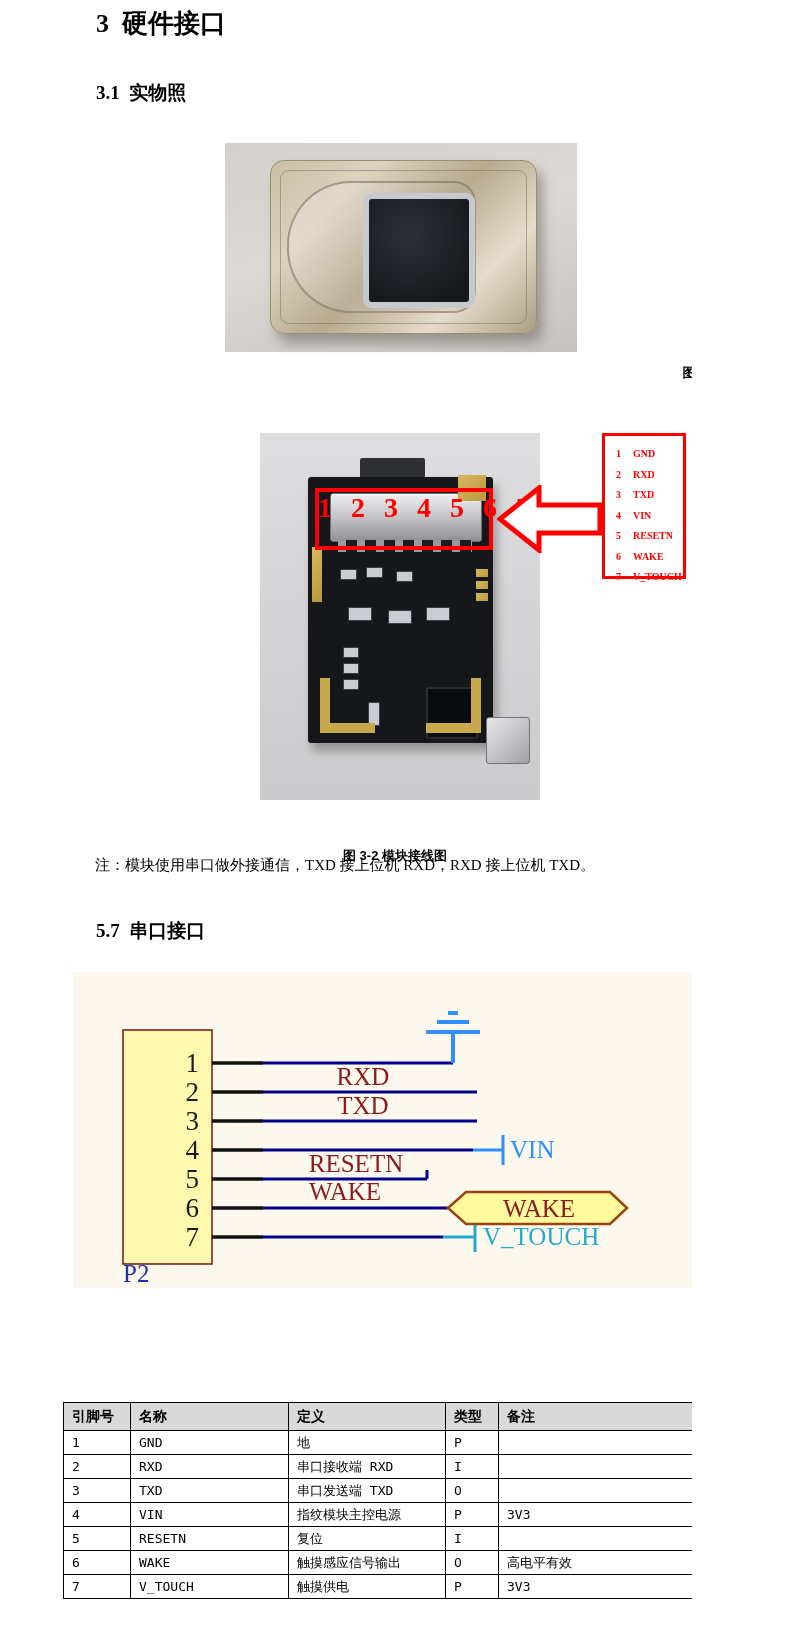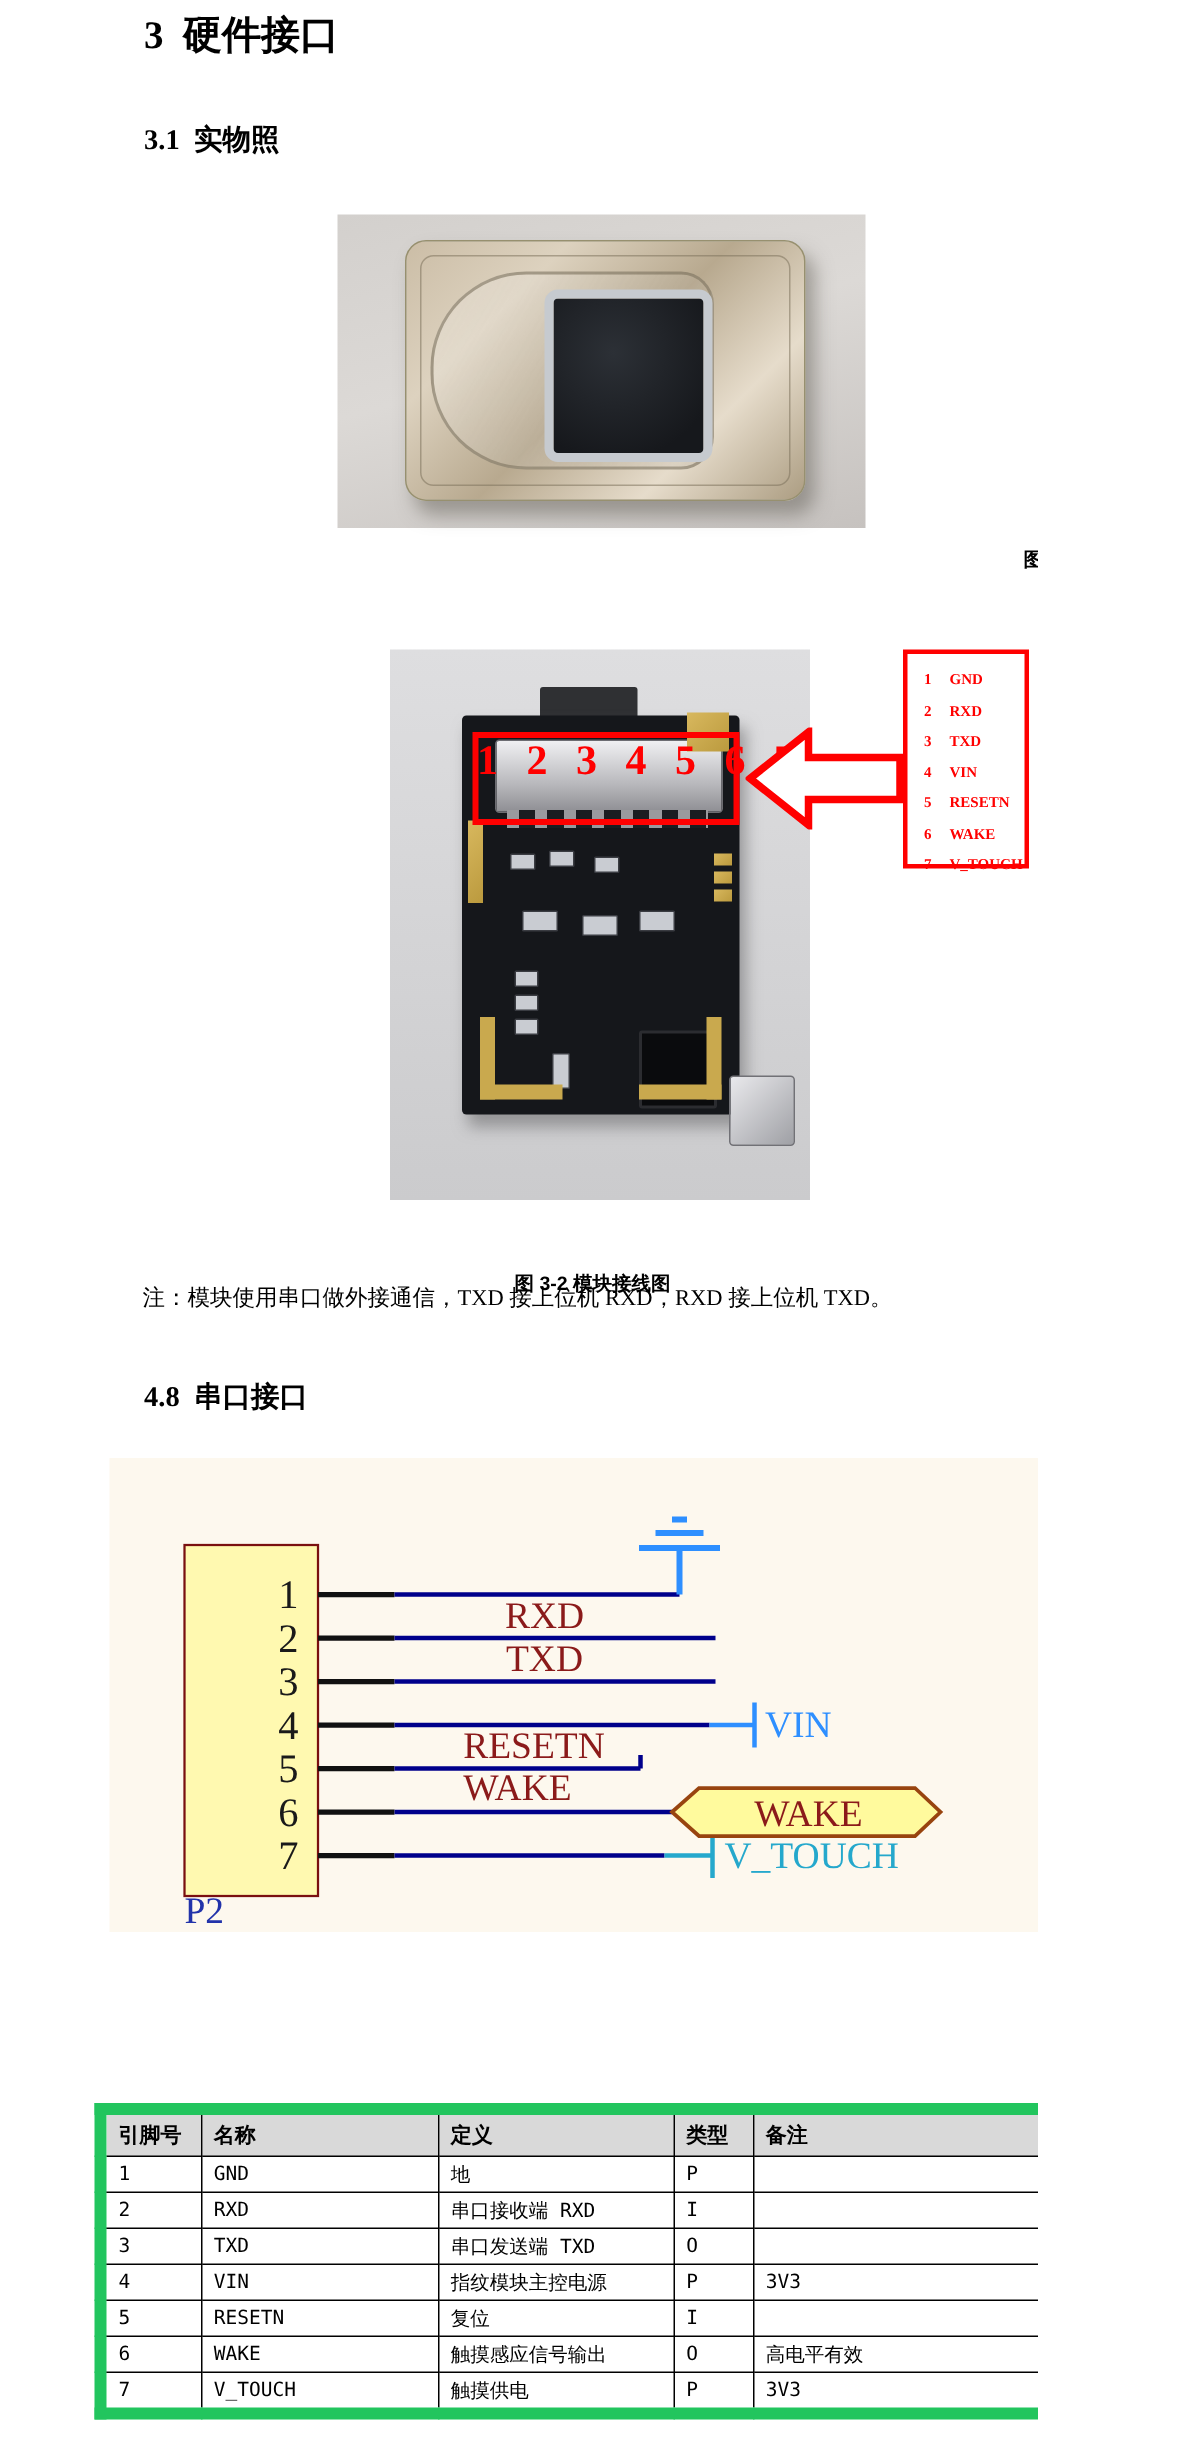--- a/index.html
+++ b/index.html
@@ -73,21 +73,21 @@
   svg text{font-family:"Liberation Serif",serif;}
 
   
   .ptable{left:63px;top:1402px;width:664px;border-collapse:collapse;table-layout:fixed;
           font-family:"DejaVu Sans Mono",monospace;font-size:13px;}
   .ptable th,.ptable td{border:1px solid #000;padding:0 0 0 8px;text-align:left;
           overflow:hidden;white-space:nowrap;}
   .ptable th{background:#d9d9d9;height:27px;font-size:14px;
           font-family:"Liberation Sans",sans-serif;font-weight:bold;}
   .ptable td{height:23px;}
-  .ptable{border:8px solid #22c55e;}
+  .ptable{border:1px solid #22c55e;}
 </style>
 </head>
 <body>
 
 <div class="page">
 
   <div class="abs h1">3  硬件接口</div>
   <div class="abs h2 h2-photo">3.1  实物照</div>
 
   <div class="abs fig1">
@@ -138,21 +138,21 @@
     <div class="callout-row"><span class="num">2</span><span>RXD</span></div>
     <div class="callout-row"><span class="num">3</span><span>TXD</span></div>
     <div class="callout-row"><span class="num">4</span><span>VIN</span></div>
     <div class="callout-row"><span class="num">5</span><span>RESETN</span></div>
     <div class="callout-row"><span class="num">6</span><span>WAKE</span></div>
     <div class="callout-row"><span class="num">7</span><span>V_TOUCH</span></div>
   </div>
 
   <div class="abs caption cap2">图 3-2 模块接线图</div>
   <div class="abs note">注：模块使用串口做外接通信，TXD 接上位机 RXD，RXD 接上位机 TXD。</div>
-  <div class="abs h2 h2-serial">4.8  串口接口</div>
+  <div class="abs h2 h2-serial">5.7  串口接口</div>
 
   <div class="abs schematic">
     <svg width="645" height="316" viewBox="0 0 645 316">
 
       <rect x="50" y="58" width="89" height="234" fill="#fff9b0" stroke="#7a1010" stroke-width="1.5"></rect>
 
       <text x="126" y="100" font-size="27" text-anchor="end" fill="#1a1a1a">1</text>
       <text x="126" y="129" font-size="27" text-anchor="end" fill="#1a1a1a">2</text>
       <text x="126" y="158" font-size="27" text-anchor="end" fill="#1a1a1a">3</text>
       <text x="126" y="187" font-size="27" text-anchor="end" fill="#1a1a1a">4</text>

